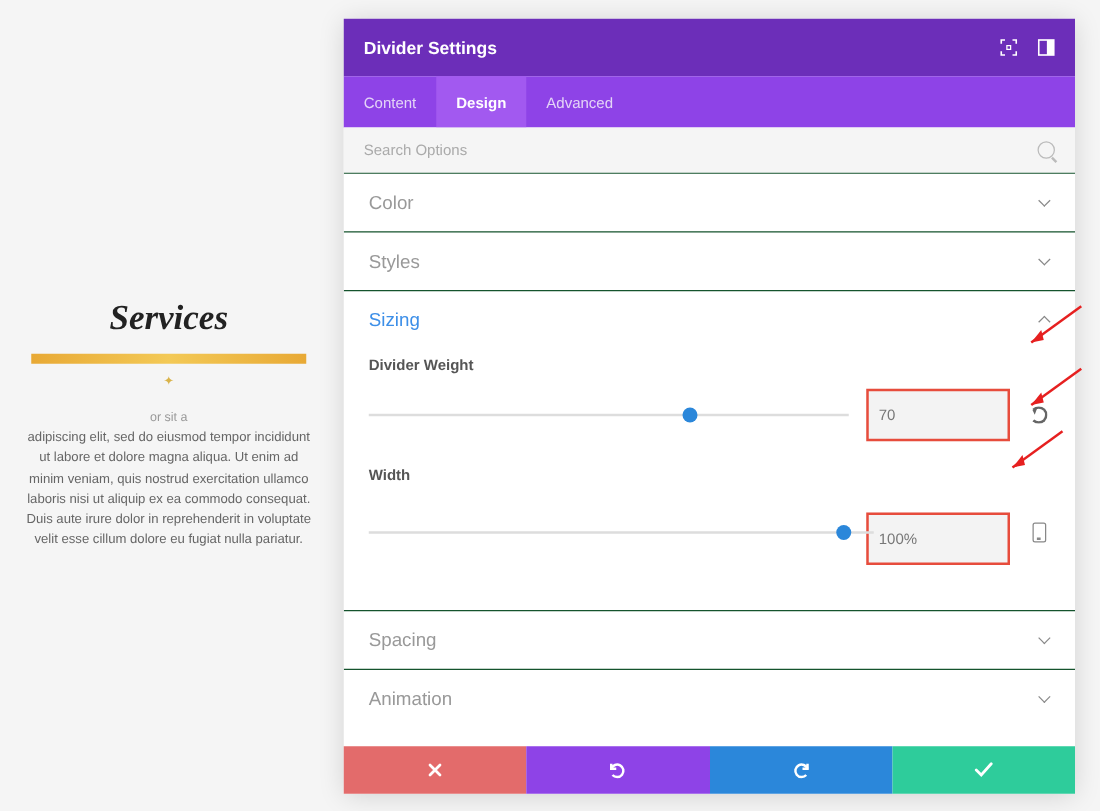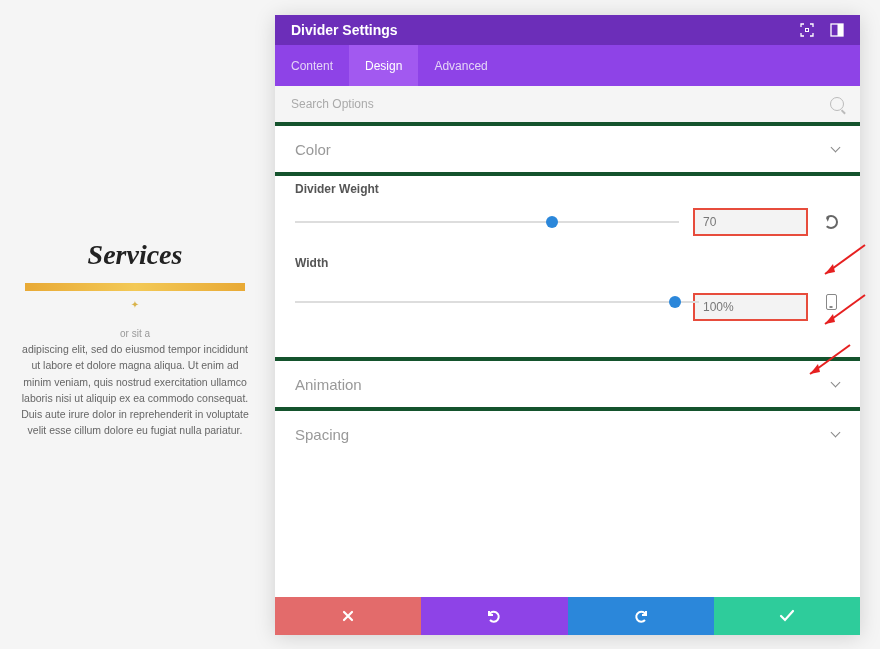--- a/index.html
+++ b/index.html
@@ -6,52 +6,52 @@
 body { font-family: -apple-system, BlinkMacSystemFont, "Segoe UI", sans-serif; background: #f5f5f5; width: 880px; height: 649px; overflow: hidden; position: relative; }
 
 .preview-pane { position: absolute; left: 15px; top: 239px; width: 240px; text-align: center; }
 .preview-title { font-family: Georgia, serif; font-style: italic; font-weight: bold; font-size: 28px; color: #222; margin-bottom: 12px; }
 .preview-divider { height: 8px; background: linear-gradient(90deg, #e8a935, #f3c956, #e8a935); margin: 0 auto 8px; width: 220px; }
 .preview-spark { font-size: 10px; color: #d9b34a; margin-bottom: 18px; }
 .preview-frag { font-size: 10px; color: #999; margin-bottom: 2px; }
 .preview-text { font-size: 10.5px; line-height: 1.55; color: #666; padding: 0 4px; }
 
 .panel { position: absolute; left: 275px; top: 15px; width: 585px; height: 620px; background: #fff; box-shadow: 0 2px 20px rgba(0,0,0,0.15); display: flex; flex-direction: column; }
-.panel-header { background: #6c2eb9; color: #fff; height: 30px; display: flex; align-items: center; padding: 0 16px; }
+.panel-header { background: #6c2eb9; color: #fff; height: 46px; display: flex; align-items: center; padding: 0 16px; }
 .panel-title { font-size: 14px; font-weight: 600; flex: 1; }
 .header-icons { display: flex; gap: 16px; }
 .hicon { width: 14px; height: 14px; display: flex; align-items: center; justify-content: center; cursor: pointer; }
 
 .tabs { background: #8e43e7; height: 41px; display: flex; align-items: stretch; }
 .tab { padding: 0 16px; font-size: 12px; color: #e4d4f7; display: flex; align-items: center; cursor: pointer; }
-.tab.active { background: #a259f0; color: #fff; font-weight: 400; }
+.tab.active { background: #a259f0; color: #fff; font-weight: 700; }
 
 .search-row { height: 36px; background: #f5f5f5; display: flex; align-items: center; padding: 0 16px; color: #aaa; font-size: 12px; }
 .search-row span { flex: 1; }
 .search-icon { width: 14px; height: 14px; border: 1.5px solid #bbb; border-radius: 50%; position: relative; }
 .search-icon::after { content: ""; position: absolute; width: 5px; height: 1.5px; background: #bbb; bottom: -2px; right: -3px; transform: rotate(45deg); }
 
 .sections { flex: 1; overflow: auto; }
-.section { border-top: 4px solid #14532d; }
+.section { border-top: 1px solid #14532d; }
 .section-head { height: 46px; display: flex; align-items: center; padding: 0 20px; cursor: pointer; }
 .section-title { flex: 1; font-size: 15px; color: #999; }
 .section.open .section-title { color: #3d8fe8; }
 .chevron { width: 10px; height: 10px; position: relative; }
 .chevron::before { content: ""; position: absolute; width: 6px; height: 6px; border-right: 1.5px solid #888; border-bottom: 1.5px solid #888; transform: rotate(45deg); top: 0; left: 2px; }
 .section.open .chevron::before { transform: rotate(-135deg); top: 3px; }
 
 .section-body { padding: 6px 20px 16px; }
 .control { margin-bottom: 20px; }
 .control-label { font-size: 12px; color: #555; font-weight: 600; margin-bottom: 12px; display: flex; align-items: center; gap: 6px; }
 .help-q { width: 13px; height: 13px; border: 1px solid #bbb; border-radius: 50%; font-size: 9px; color: #999; display: flex; align-items: center; justify-content: center; font-weight: 400; }
 .control-row { display: flex; align-items: center; gap: 14px; }
 .slider { flex: 1; height: 16px; position: relative; cursor: pointer; }
 .slider-track { position: absolute; top: 7px; left: 0; right: 0; height: 2px; background: #ddd; }
 .slider-thumb { position: absolute; top: 2px; width: 12px; height: 12px; background: #2b87da; border-radius: 50%; transform: translateX(-50%); }
-.value-input { width: 115px; height: 28px; border: 2px solid #e74c3c; background: #f3f3f3; padding: 0 8px; font-size: 12px; color: #777; outline: none; }
+.value-input { width: 115px; height: 42px; border: 2px solid #e74c3c; background: #f3f3f3; padding: 0 8px; font-size: 12px; color: #777; outline: none; }
 .reset-btn { width: 18px; height: 18px; display: flex; align-items: center; justify-content: center; cursor: pointer; position: relative; }
 .reset-arc { width: 14px; height: 14px; border: 2px solid #666; border-radius: 50%; border-left-color: transparent; position: relative; }
 .reset-arc::after { content: ""; position: absolute; top: -2px; left: -3px; border: 3px solid transparent; border-right-color: #666; transform: rotate(20deg); }
 .device-icon { width: 11px; height: 16px; border: 1.5px solid #888; border-radius: 2px; position: relative; }
 .device-icon::after { content: ""; position: absolute; bottom: 1px; left: 50%; transform: translateX(-50%); width: 3px; height: 1.5px; background: #888; }
 
 .footer { height: 38px; display: flex; }
 .fbtn { flex: 1; display: flex; align-items: center; justify-content: center; color: #fff; cursor: pointer; font-size: 14px; }
 .fbtn.red { background: #e36b6b; }
 .fbtn.purple { background: #8e43e7; }
@@ -104,22 +104,32 @@
   </div>
 
   <div class="sections">
     <div class="section">
       <div class="section-head">
         <div class="section-title">Color</div>
         <div class="chevron"></div>
       </div>
     </div>
 
+    <div class="section">
+      <div class="section-head">
+        <div class="section-title">Styles</div>
+        <div class="chevron"></div>
+      </div>
+    </div>
 
     <div class="section open">
+      <div class="section-head">
+        <div class="section-title">Sizing</div>
+        <div class="chevron"></div>
+      </div>
       <div class="section-body">
 
         <div class="control">
           <div class="control-label">Divider Weight</div>
           <div class="control-row">
             <div class="slider">
               <div class="slider-track"></div>
               <div class="slider-thumb" style="left:67%"></div>
             </div>
             <input class="value-input" value="70" style="">
@@ -142,28 +152,28 @@
                 <div class="device-icon"></div>
               </div>
           </div>
         </div>
 
       </div>
     </div>
 
     <div class="section">
       <div class="section-head">
+        <div class="section-title">Spacing</div>
+        <div class="chevron"></div>
+      </div>
+    </div>
+
+    <div class="section">
+      <div class="section-head">
         <div class="section-title">Animation</div>
-        <div class="chevron"></div>
-      </div>
-    </div>
-
-    <div class="section">
-      <div class="section-head">
-        <div class="section-title">Spacing</div>
         <div class="chevron"></div>
       </div>
     </div>
   </div>
 
   <div class="footer">
     <div class="fbtn red">
       <svg width="14" height="14" viewBox="0 0 14 14">
           <path d="M3 3l8 8M11 3l-8 8" stroke="#fff" stroke-width="2.2" stroke-linecap="round"></path>
         </svg>

